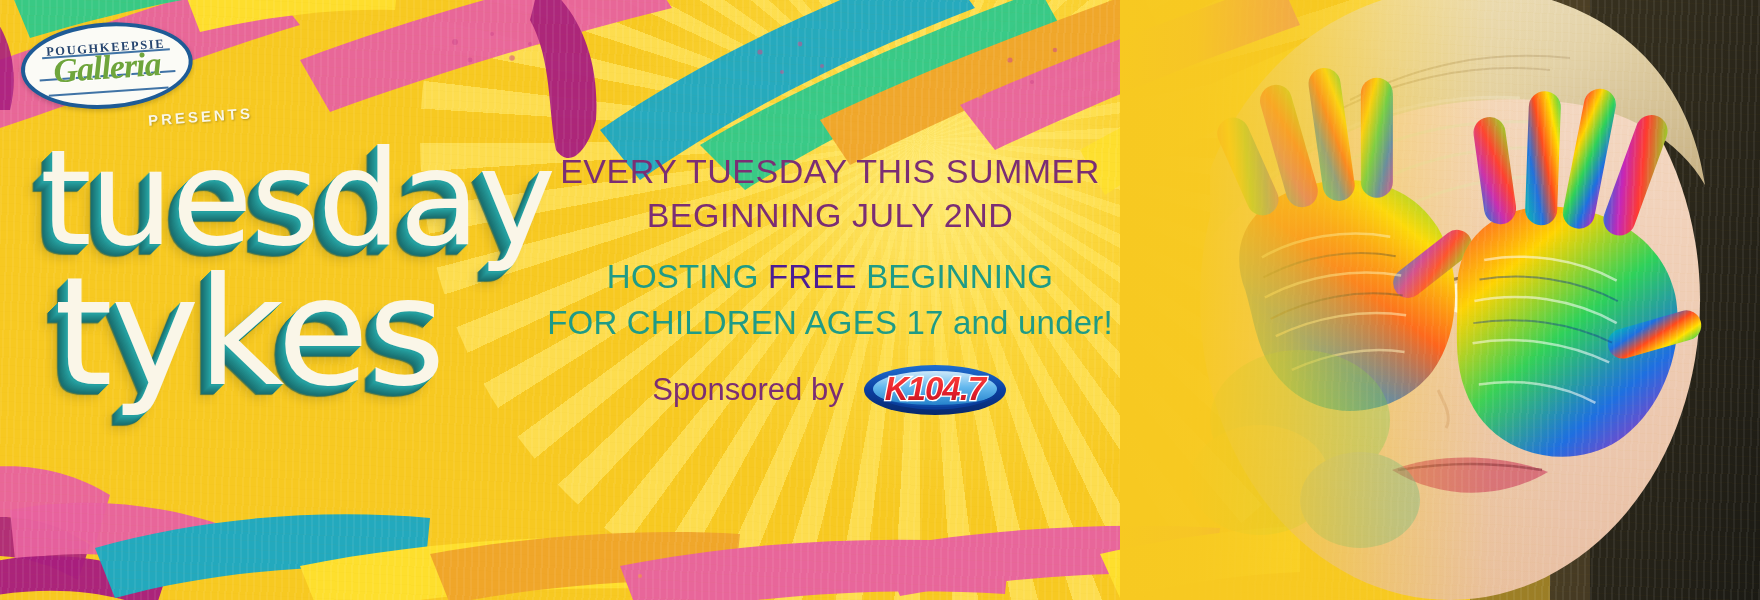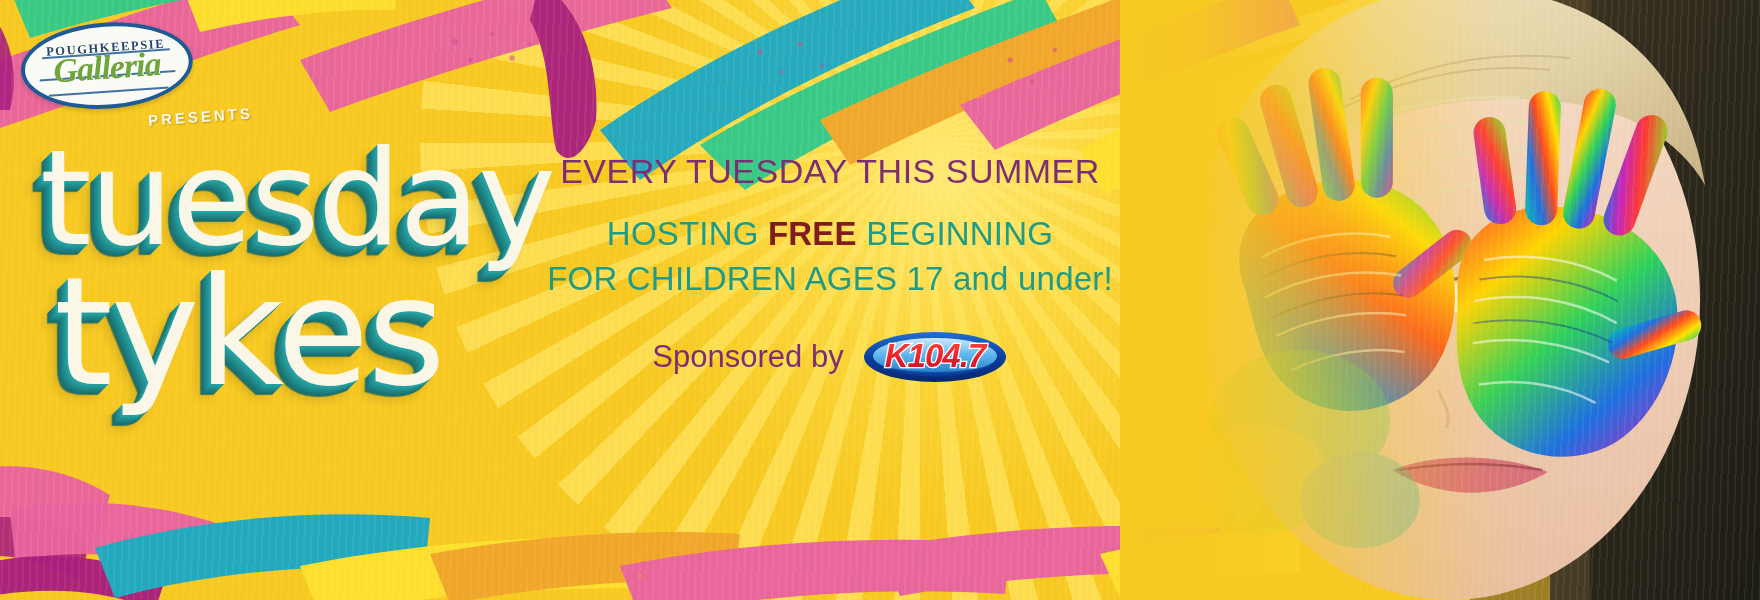--- a/index.html
+++ b/index.html
@@ -92,23 +92,23 @@
   .headline {
     font-family:"Liberation Sans", sans-serif;
     color:#7B2E74; font-size:34px; font-weight:normal; letter-spacing:.5px;
     line-height:1.28;
   }
   .subhead {
     font-family:"Liberation Sans", sans-serif;
     color:#1F9B86; font-size:33px; letter-spacing:.2px; line-height:1.32;
     margin-top:18px;
   }
-  .subhead b { font-weight:bold; color:#7f1d1d; }
+  .subhead b { font-weight:normal; color:#4c1d95; }
   #sponsor-row {
-    margin-top:28px; display:flex; align-items:center; justify-content:center; gap:18px;
+    margin-top:18px; display:flex; align-items:center; justify-content:center; gap:18px;
   }
   #sponsor-text { color:#7B2E74; font-size:31px; }
 
   
   #k1047 { position:relative; width:146px; height:56px; }
 
   
   #photo { position:absolute; right:0; top:0; width:640px; height:600px; overflow:hidden; }
   #photo-fade {
     position:absolute; inset:0;
@@ -324,20 +324,21 @@
   </div>
   <div id="presents">PRESENTS</div>
 
   <div id="tykes-block">
     <div class="big-word" id="word-tuesday">tuesday</div>
     <div class="big-word" id="word-tykes">tykes</div>
   </div>
 
   <div id="copy">
     <div class="headline">EVERY TUESDAY THIS SUMMER</div>
+    <div class="headline">BEGINNING JULY 2ND</div>
 
     <div class="subhead">
       <span>HOSTING </span><b>FREE</b><span> BEGINNING</span>
     </div>
     <div class="subhead" style="margin-top:2px;">FOR CHILDREN AGES 17 and under!</div>
 
     <div id="sponsor-row">
       <span id="sponsor-text">Sponsored by</span>
       <span id="k1047">
         <svg viewBox="0 0 146 56" width="146" height="56">

